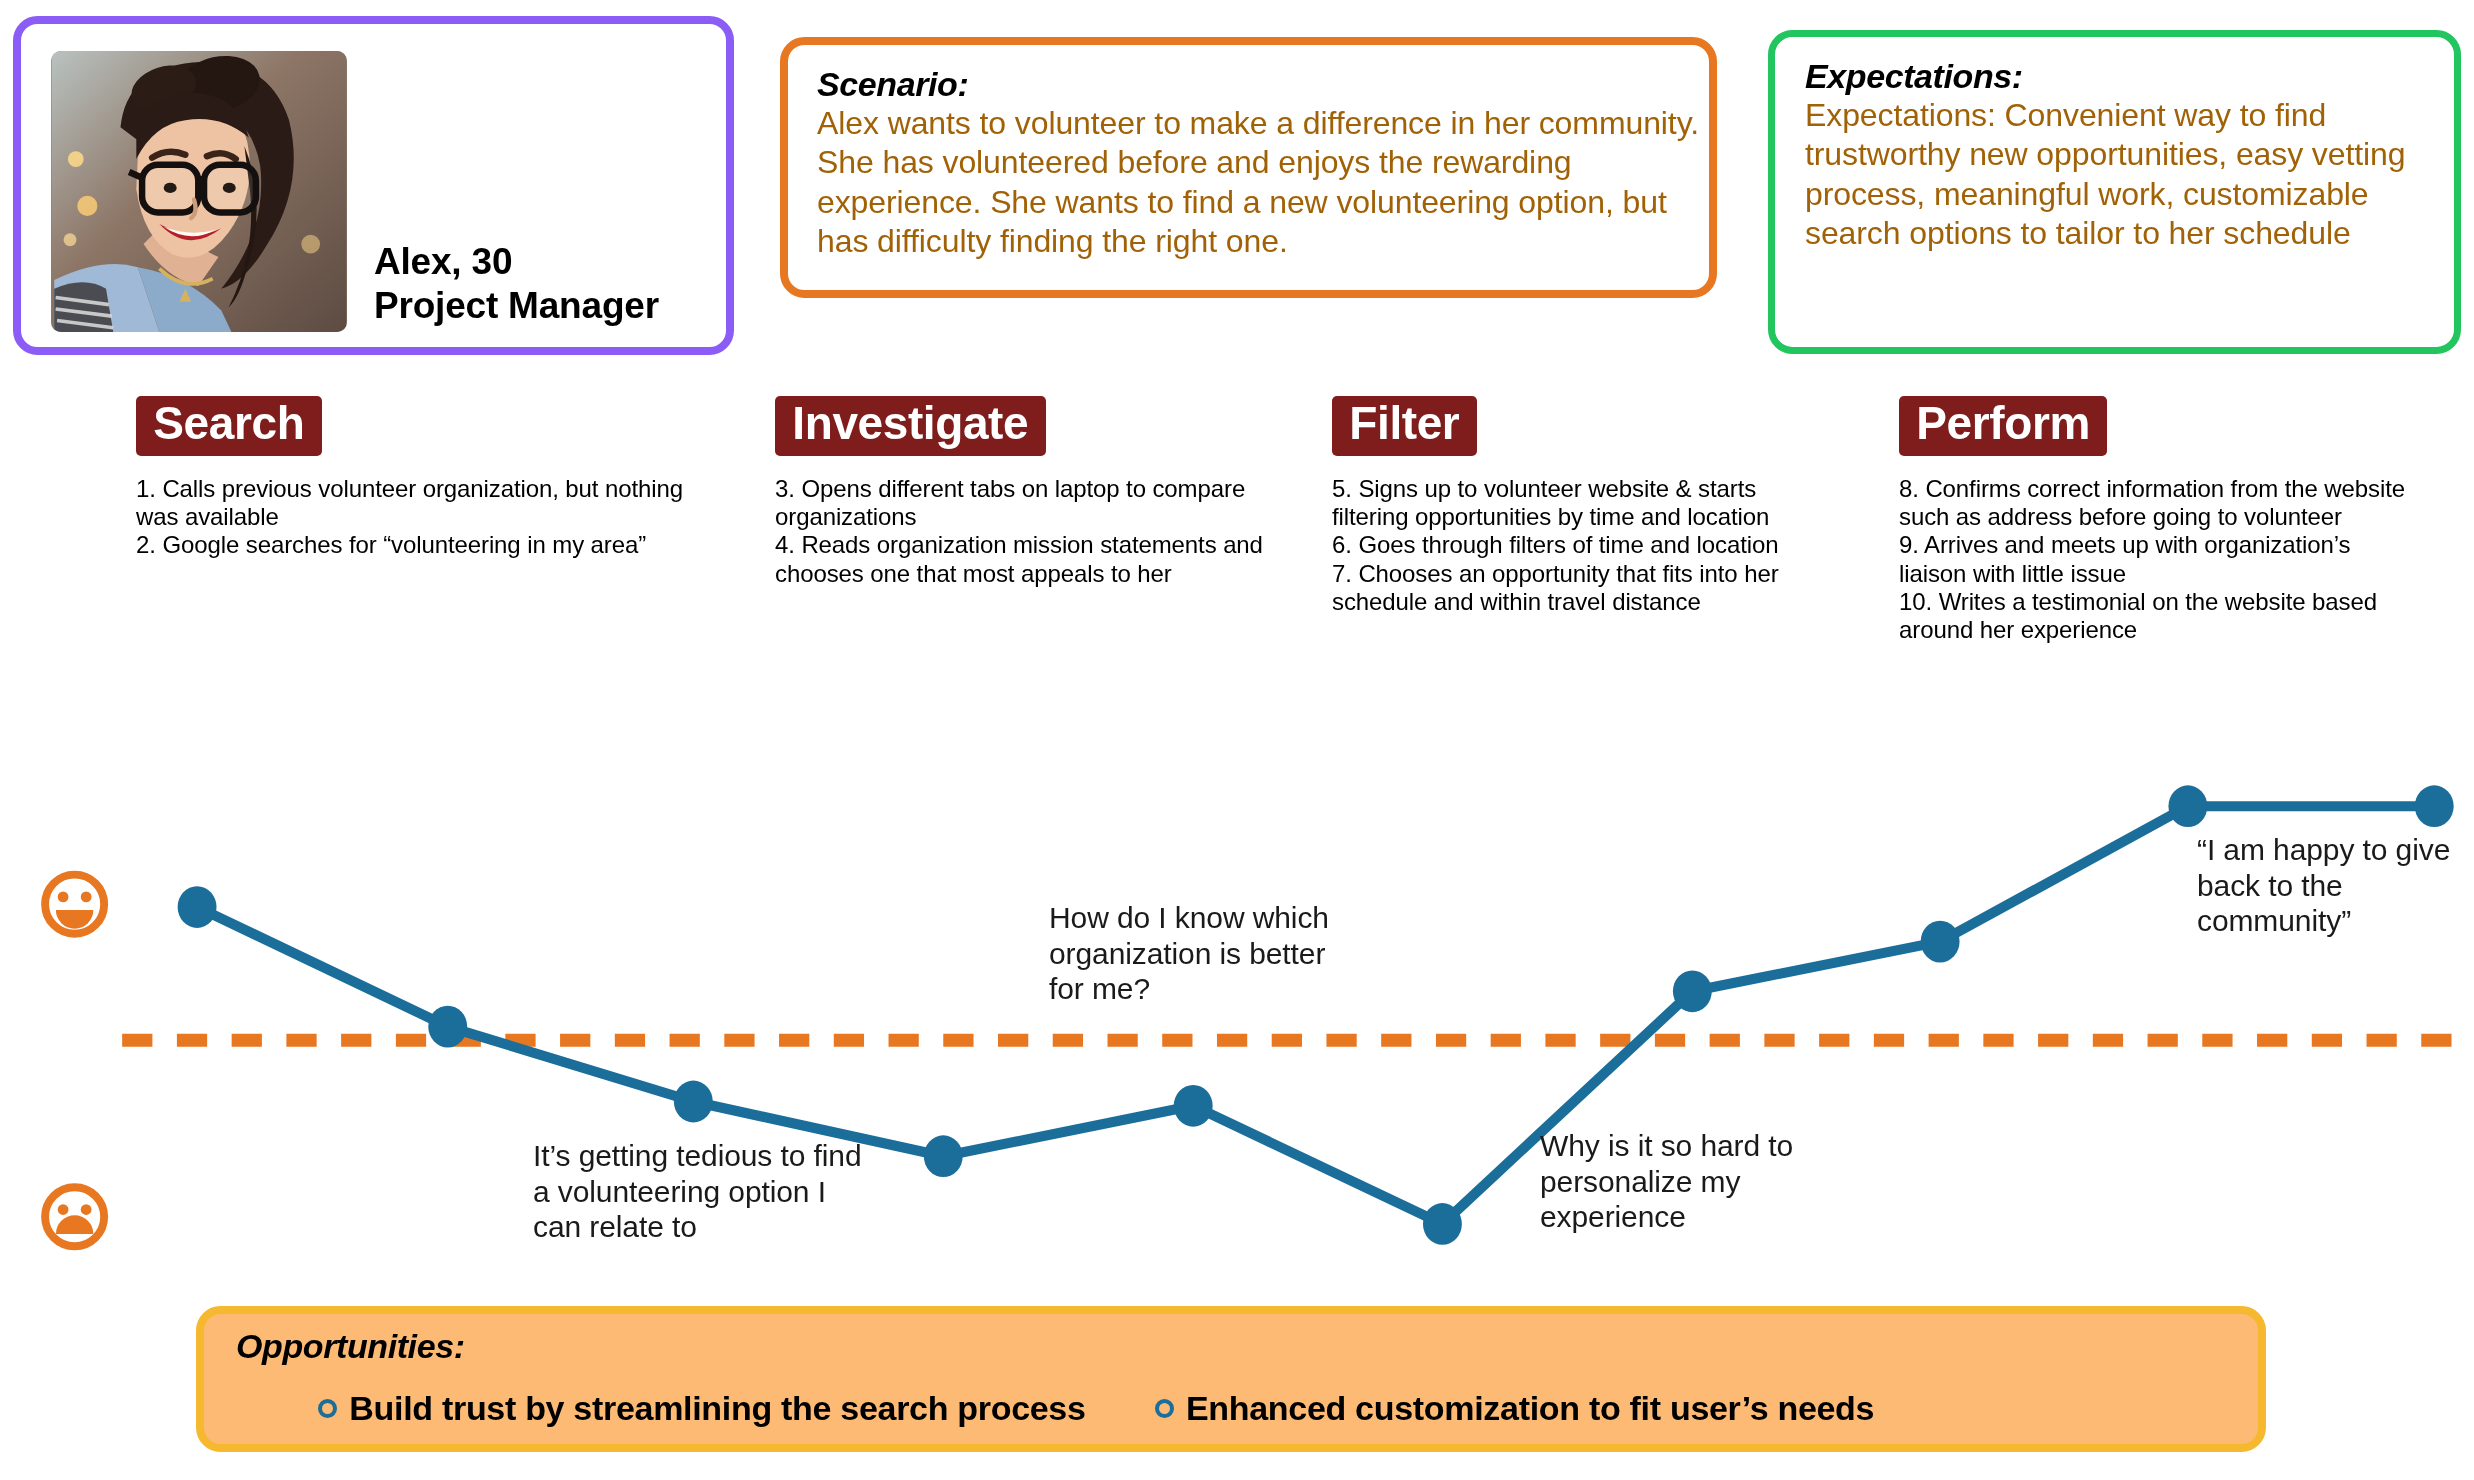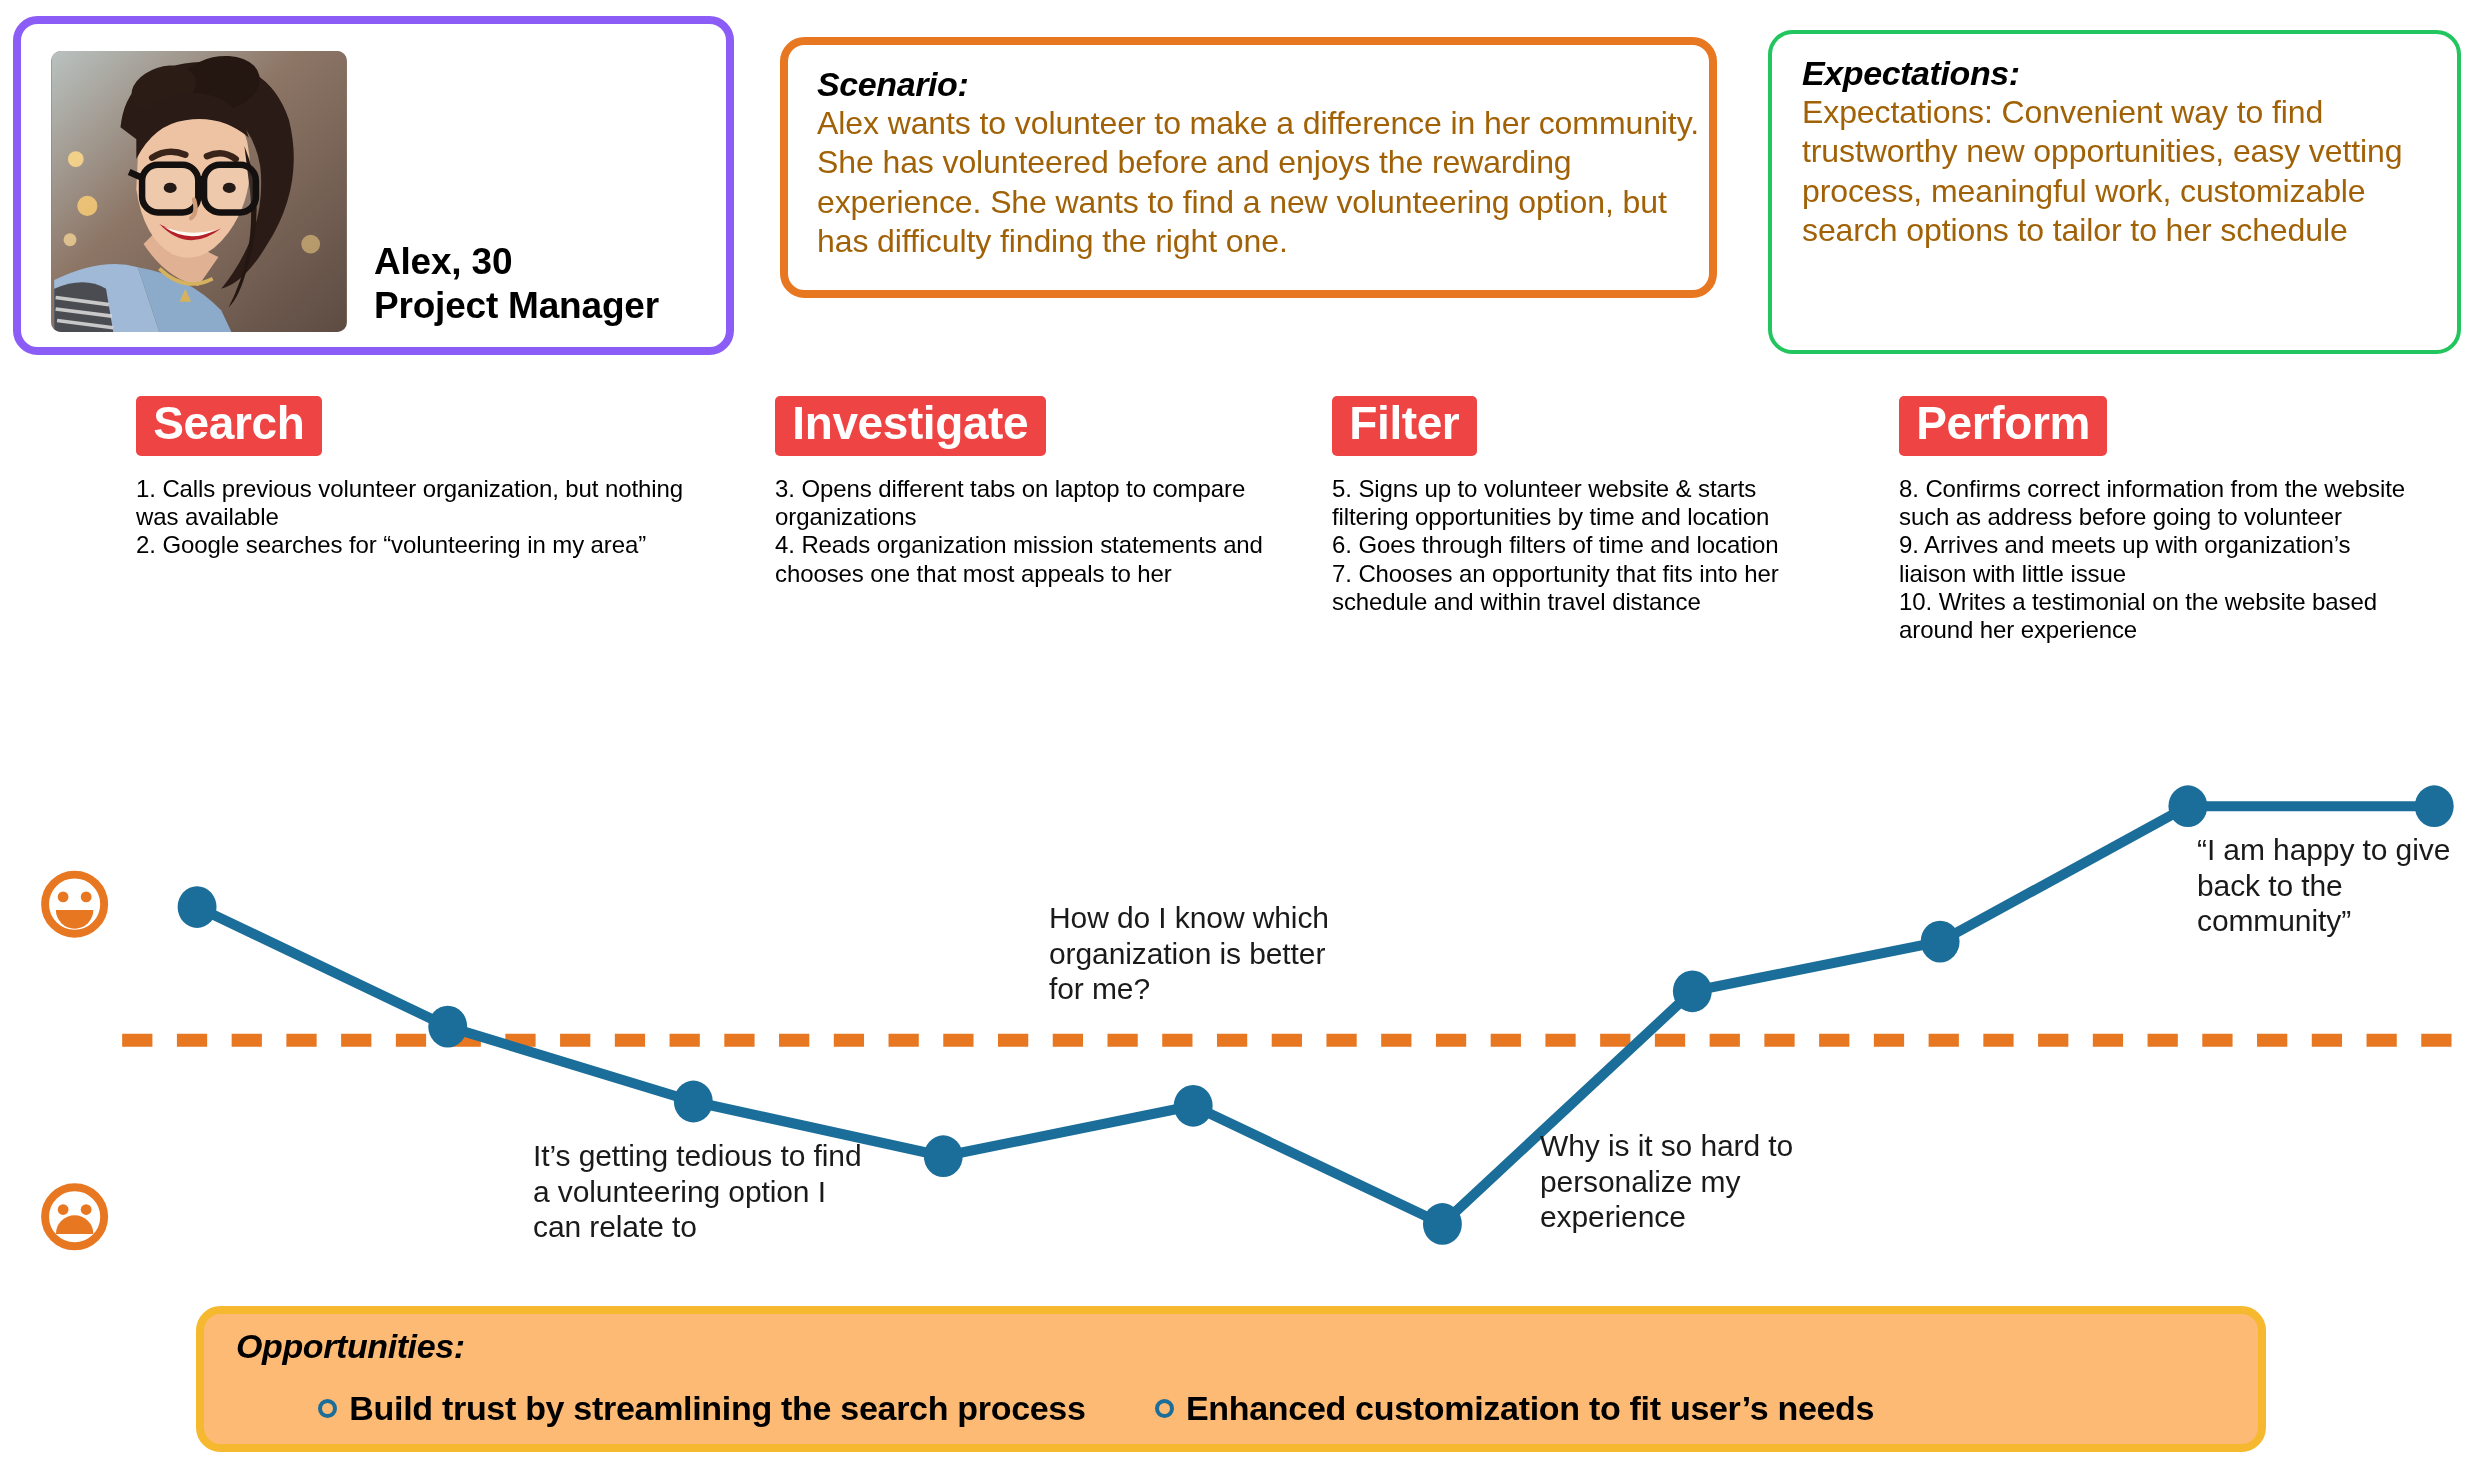--- a/index.html
+++ b/index.html
@@ -31,37 +31,37 @@
     font-size: 37px; font-weight: bold; color: #000;
     line-height: 1.18; letter-spacing: -0.2px;
   }
 
   #scenario-card {
     left: 780px; top: 37px; width: 937px; height: 261px;
     border: 8px solid #E87722;
   }
   #expectations-card {
     left: 1768px; top: 30px; width: 693px; height: 324px;
-    border: 4px solid #22c55e;
+    border: 7px solid #22c55e;
   }
   .card-title {
     font-size: 34px; font-weight: bold; font-style: italic; color: #000;
     letter-spacing: -0.4px;
   }
   .card-body {
     font-size: 32px; color: #a16207; line-height: 1.23; letter-spacing: -0.1px;
   }
   #scenario-inner { position: absolute; left: 29px; top: 20px; width: 883px; }
   #expectations-inner { position: absolute; left: 30px; top: 20px; width: 642px; }
 
   
   .phase { position: absolute; }
   .phase-badge {
     display: inline-block;
-    background: #ef4444;
+    background: #7f1d1d;
     color: #fff;
     font-size: 46px; font-weight: bold;
     padding: 4.3px 17.3px 10px 17.3px;
     border-radius: 5px;
     line-height: 1.0;
     letter-spacing: -0.4px;
     white-space: nowrap;
   }
   .phase-steps {
     margin-top: 19px;

